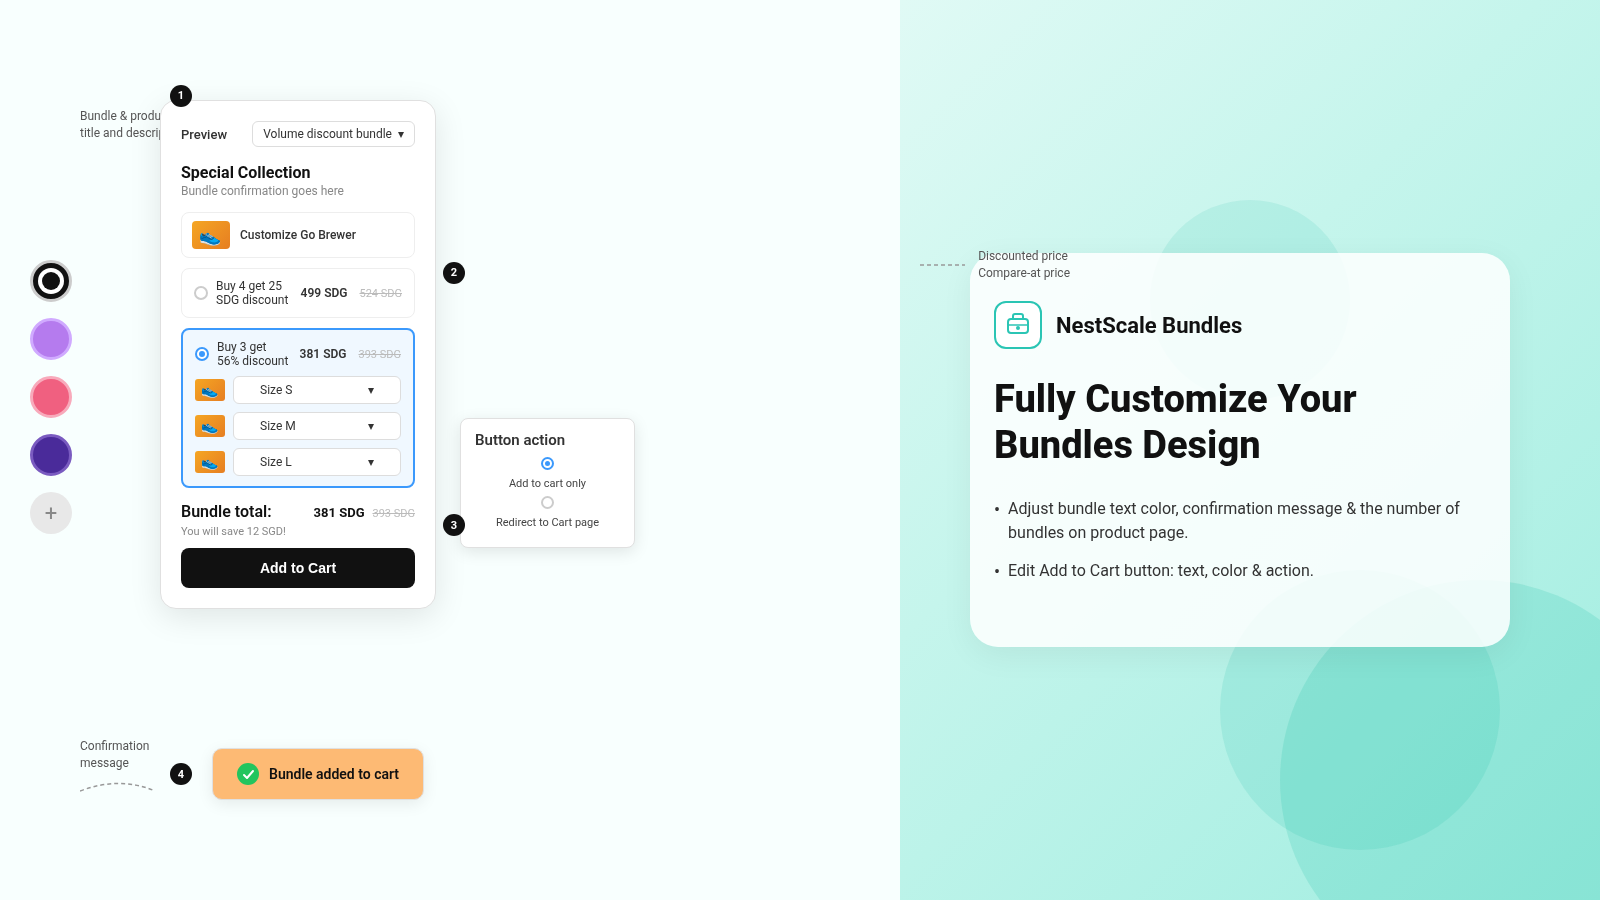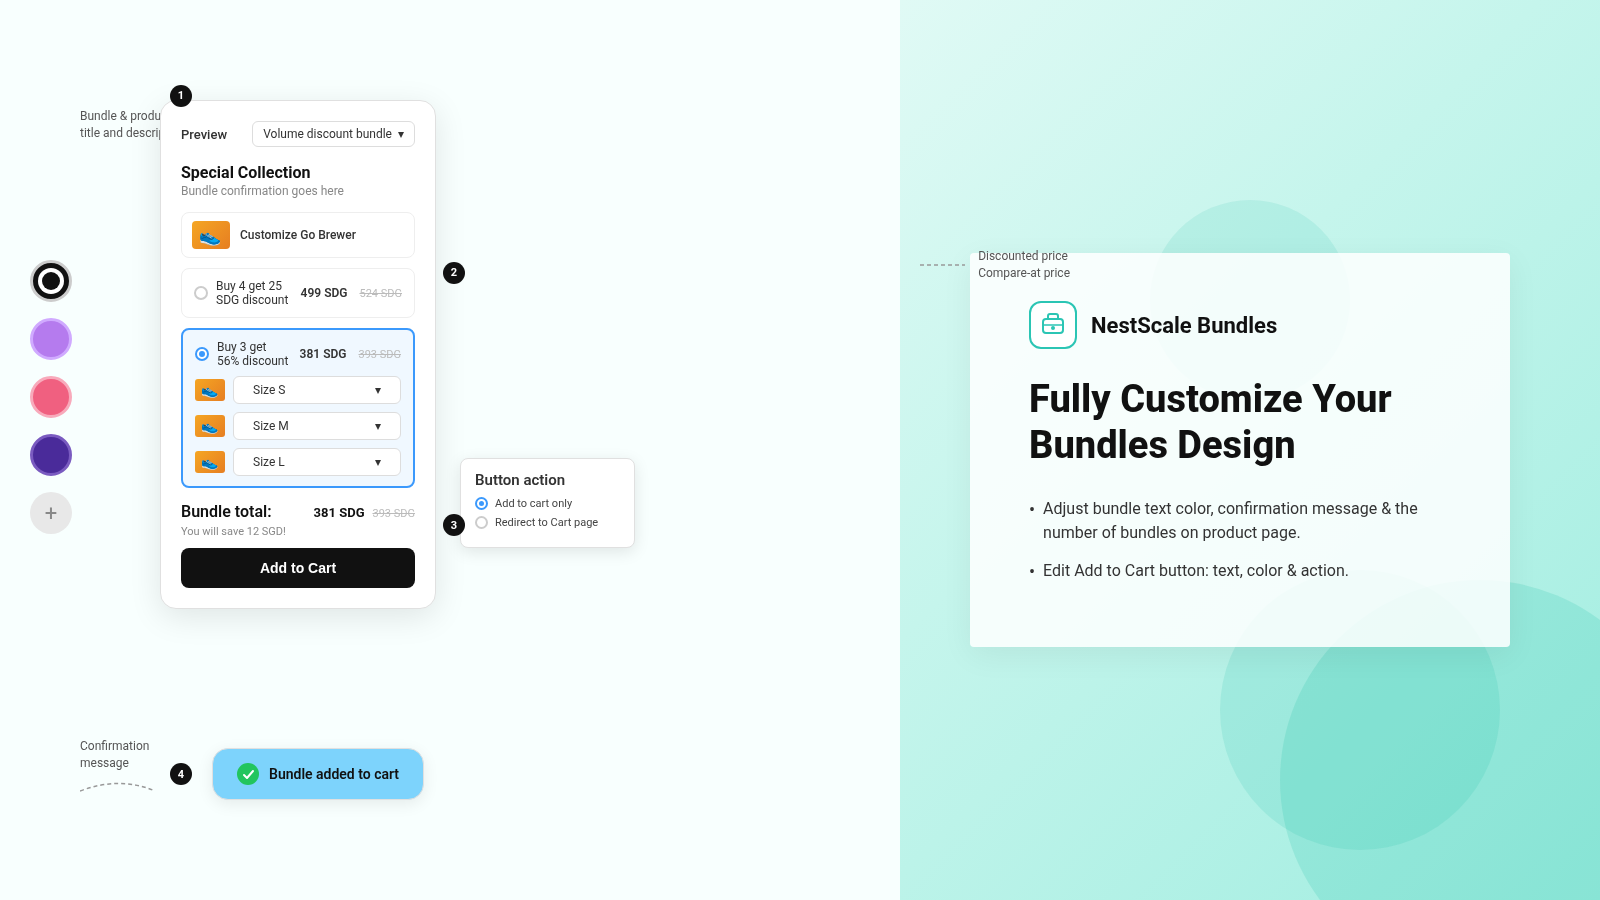--- a/index.html
+++ b/index.html
@@ -274,21 +274,21 @@
       display: flex;
       align-items: center;
       justify-content: center;
       font-size: 14px;
       flex-shrink: 0;
     }
     .size-dropdown {
       flex: 1;
       border: 1px solid #ddd;
       border-radius: 6px;
-      padding: 6px 19px;
+      padding: 6px 26px;
       font-size: 12px;
       color: #333;
       display: flex;
       align-items: center;
       justify-content: space-between;
       cursor: pointer;
       background: #fff;
     }
 
     
@@ -354,20 +354,21 @@
       font-size: 15px;
       font-weight: 600;
       color: #333;
       margin-bottom: 8px;
     }
     .popup-option {
       display: flex;
       align-items: center;
       gap: 7px;
       margin-bottom: 6px;
+      flex-direction: column;
     }
     .popup-radio {
       width: 13px;
       height: 13px;
       border-radius: 50%;
       border: 2px solid #ccc;
       flex-shrink: 0;
     }
     .popup-radio.selected {
       border: 2px solid #3b99fc;
@@ -408,22 +409,22 @@
       height: 900px;
       position: relative;
       display: flex;
       align-items: center;
       justify-content: center;
       z-index: 2;
     }
 
     .info-card {
       background: rgba(255,255,255,0.85);
-      border-radius: 4px;
-      padding: 48px 59px;
+      border-radius: 28px;
+      padding: 48px 24px;
       max-width: 540px;
       box-shadow: 0 8px 32px rgba(0,0,0,0.06);
     }
 
     .brand-row {
       display: flex;
       align-items: center;
       gap: 14px;
       margin-bottom: 28px;
     }
@@ -642,21 +643,21 @@
 
     <div style="position:absolute; bottom:90px; left:80px; display:flex; align-items:center; gap:10px;">
       <div>
         <div class="annot-label">Confirmation<br>message</div>
         <svg width="80" height="30" style="margin-top:4px;">
           <path d="M0,15 Q40,0 75,15" stroke="#999" stroke-width="1.5" stroke-dasharray="4,3" fill="none"></path>
         </svg>
       </div>
       <span class="num-badge">4</span>
 
-      <div style="background:#7dd3fc; border:1.5px solid #e0e0e0; border-radius:16px; padding:14px 24px; display:flex; align-items:center; gap:10px; box-shadow:0 4px 16px rgba(0,0,0,0.08); margin-left:10px;">
+      <div style="background:#fdba74; border:1.5px solid #e0e0e0; border-radius:10px; padding:14px 24px; display:flex; align-items:center; gap:10px; box-shadow:0 4px 16px rgba(0,0,0,0.08); margin-left:10px;">
         <div class="check-circle">
           <svg width="13" height="13" viewBox="0 0 13 13">
             <polyline points="2,7 5,10 11,3" stroke="white" stroke-width="2" fill="none" stroke-linecap="round" stroke-linejoin="round"></polyline>
           </svg>
         </div>
         <span class="confirm-text">Bundle added to cart</span>
       </div>
     </div>
 
   </div>

